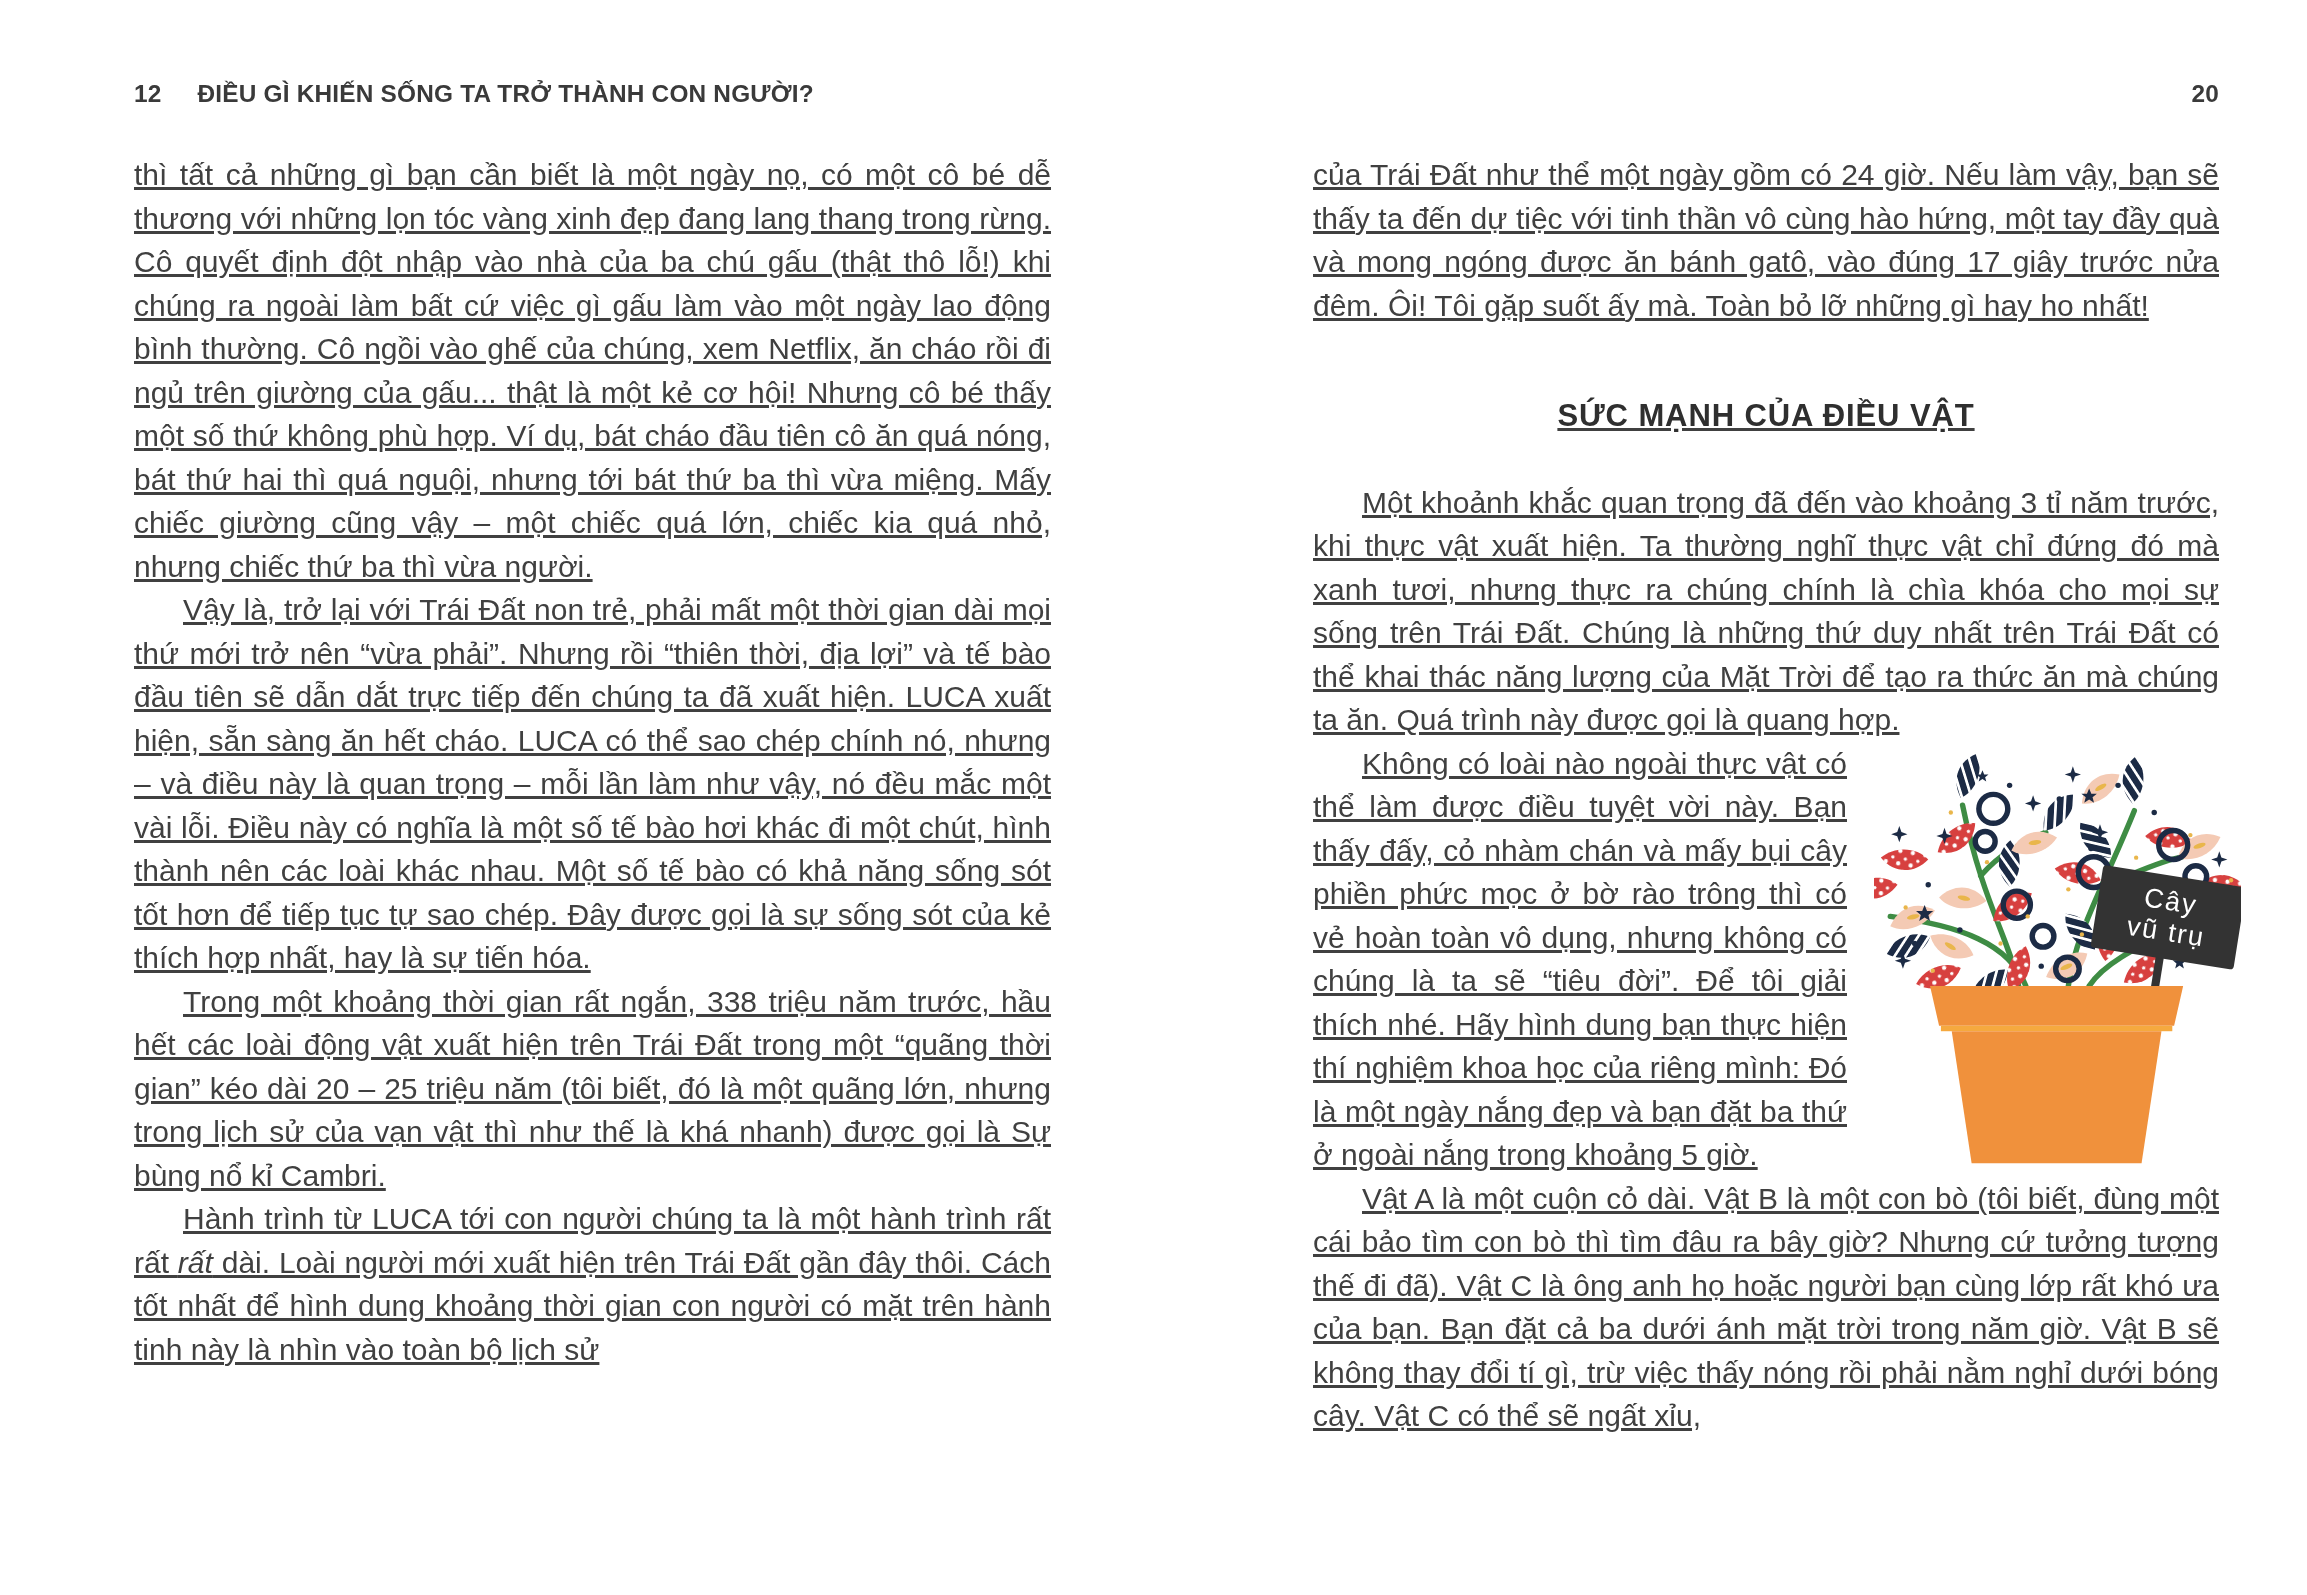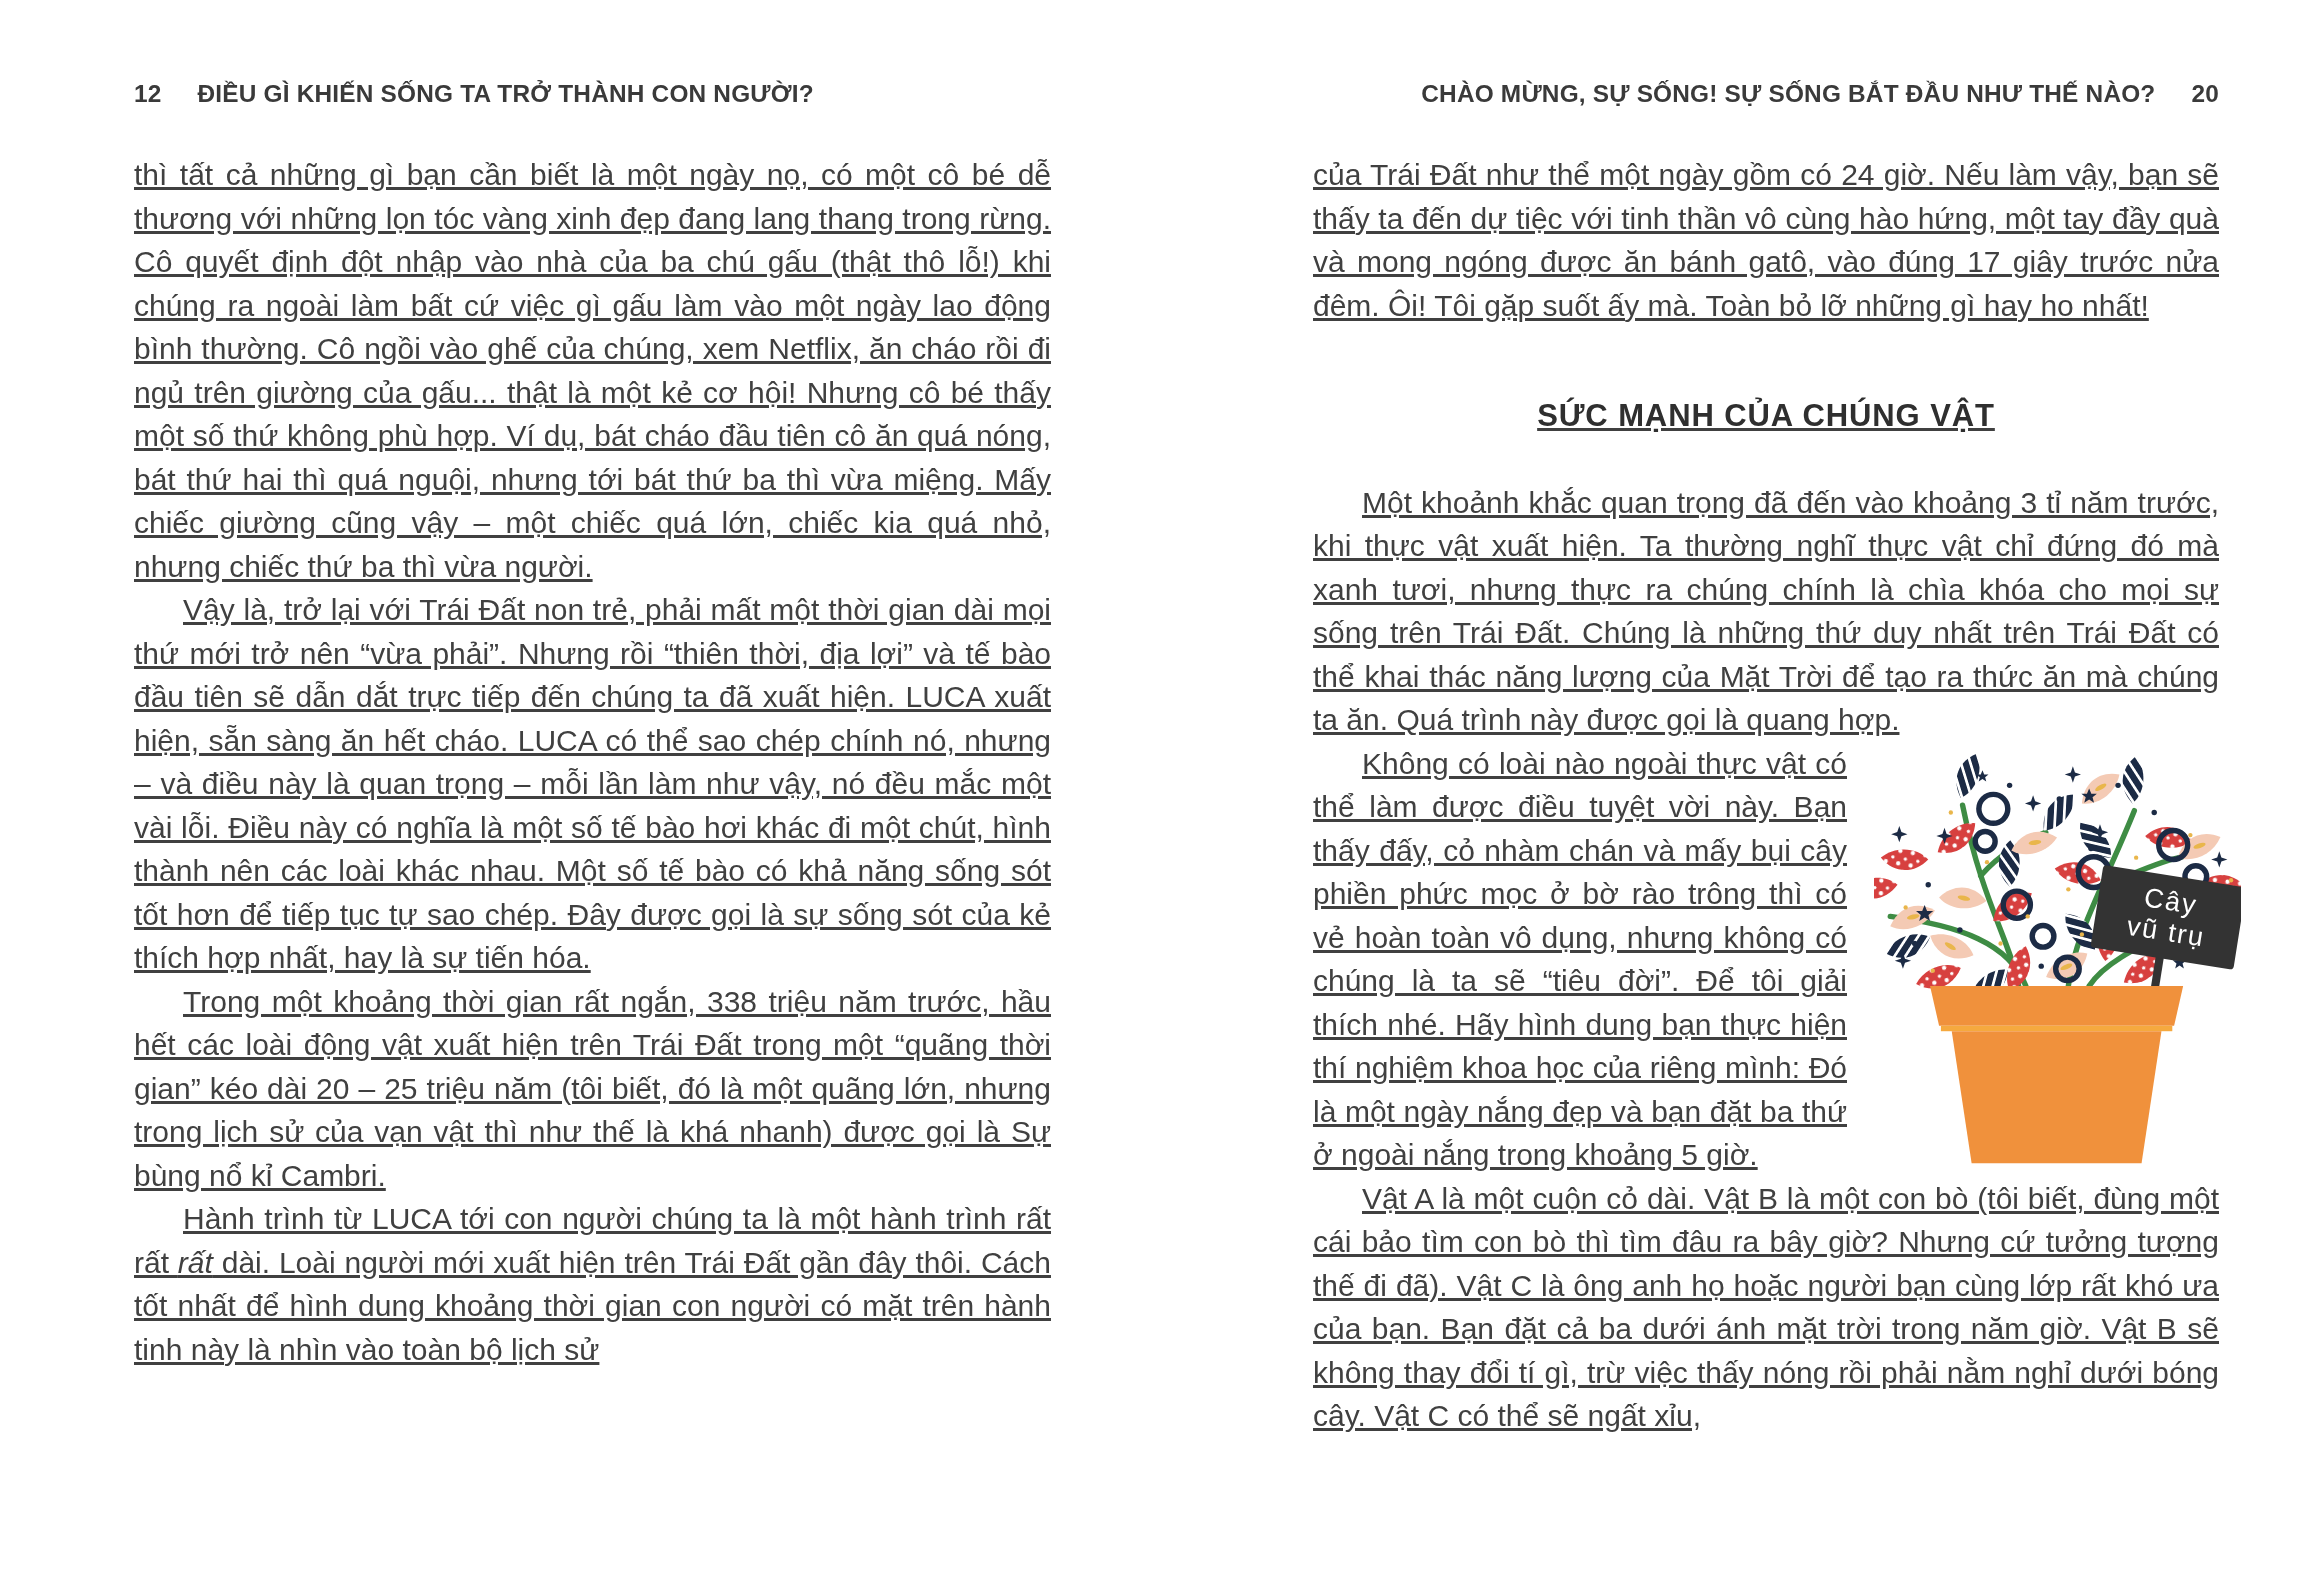--- a/index.html
+++ b/index.html
@@ -42,26 +42,25 @@
     <div class="body-text">
       <p class="cont">thì tất cả những gì bạn cần biết là một ngày nọ, có một cô bé dễ thương với những lọn tóc vàng xinh đẹp đang lang thang trong rừng. Cô quyết định đột nhập vào nhà của ba chú gấu (thật thô lỗ!) khi chúng ra ngoài làm bất cứ việc gì gấu làm vào một ngày lao động bình thường. Cô ngồi vào ghế của chúng, xem Netflix, ăn cháo rồi đi ngủ trên giường của gấu... thật là một kẻ cơ hội! Nhưng cô bé thấy một số thứ không phù hợp. Ví dụ, bát cháo đầu tiên cô ăn quá nóng, bát thứ hai thì quá nguội, nhưng tới bát thứ ba thì vừa miệng. Mấy chiếc giường cũng vậy – một chiếc quá lớn, chiếc kia quá nhỏ, nhưng chiếc thứ ba thì vừa người.</p>
       <p>Vậy là, trở lại với Trái Đất non trẻ, phải mất một thời gian dài mọi thứ mới trở nên “vừa phải”. Nhưng rồi “thiên thời, địa lợi” và tế bào đầu tiên sẽ dẫn dắt trực tiếp đến chúng ta đã xuất hiện. LUCA xuất hiện, sẵn sàng ăn hết cháo. LUCA có thể sao chép chính nó, nhưng – và điều này là quan trọng – mỗi lần làm như vậy, nó đều mắc một vài lỗi. Điều này có nghĩa là một số tế bào hơi khác đi một chút, hình thành nên các loài khác nhau. Một số tế bào có khả năng sống sót tốt hơn để tiếp tục tự sao chép. Đây được gọi là sự sống sót của kẻ thích hợp nhất, hay là sự tiến hóa.</p>
       <p>Trong một khoảng thời gian rất ngắn, 338 triệu năm trước, hầu hết các loài động vật xuất hiện trên Trái Đất trong một “quãng thời gian” kéo dài 20 – 25 triệu năm (tôi biết, đó là một quãng lớn, nhưng trong lịch sử của vạn vật thì như thế là khá nhanh) được gọi là Sự bùng nổ kỉ Cambri.</p>
       <p><span>Hành trình từ LUCA tới con người chúng ta là một hành trình rất rất </span><em>rất</em><span> dài. Loài người mới xuất hiện trên Trái Đất gần đây thôi. Cách tốt nhất để hình dung khoảng thời gian con người có mặt trên hành tinh này là nhìn vào toàn bộ lịch sử</span></p>
     </div>
   </div>
 
   <div class="page page-right">
     <div class="running-head right">
-      <span>CHÀO MỪNG, SỰ SỐNG! SỰ SỐNG BẮT ĐẦU NHƯ THẾ NÀO?</span>
       <span>20</span>
     </div>
     <div class="body-text">
       <p class="cont">của Trái Đất như thể một ngày gồm có 24 giờ. Nếu làm vậy, bạn sẽ thấy ta đến dự tiệc với tinh thần vô cùng hào hứng, một tay đầy quà và mong ngóng được ăn bánh gatô, vào đúng 17 giây trước nửa đêm. Ôi! Tôi gặp suốt ấy mà. Toàn bỏ lỡ những gì hay ho nhất!</p>
-      <h2 class="section-heading">SỨC MẠNH CỦA CHÚNG VẬT</h2>
+      <h2 class="section-heading">SỨC MẠNH CỦA ĐIỀU VẬT</h2>
       <p>Một khoảnh khắc quan trọng đã đến vào khoảng 3 tỉ năm trước, khi thực vật xuất hiện. Ta thường nghĩ thực vật chỉ đứng đó mà xanh tươi, nhưng thực ra chúng chính là chìa khóa cho mọi sự sống trên Trái Đất. Chúng là những thứ duy nhất trên Trái Đất có thể khai thác năng lượng của Mặt Trời để tạo ra thức ăn mà chúng ta ăn. Quá trình này được gọi là quang hợp.</p>
 
       <div class="illo">
         <svg width="367" height="418" viewBox="0 0 406 462" style="font-size:33px">
           <defs>
             <path id="leaf" d="M0,0 C13,-19 35,-22 52,-7 C38,9 14,11 0,0 Z"></path>
             <path id="sp4" d="M0,-9 L2.3,-2.3 L9,0 L2.3,2.3 L0,9 L-2.3,2.3 L-9,0 L-2.3,-2.3 Z"></path>
             <polygon id="star5" points="0,-9.5 2.7,-3 9.5,-3 4.2,1.3 6,8.2 0,4.2 -6,8.2 -4.2,1.3 -9.5,-3 -2.7,-3"></polygon>
             <pattern id="pdots" width="14" height="14" patternUnits="userSpaceOnUse">
               <rect width="14" height="14" fill="#d7403f"></rect>

